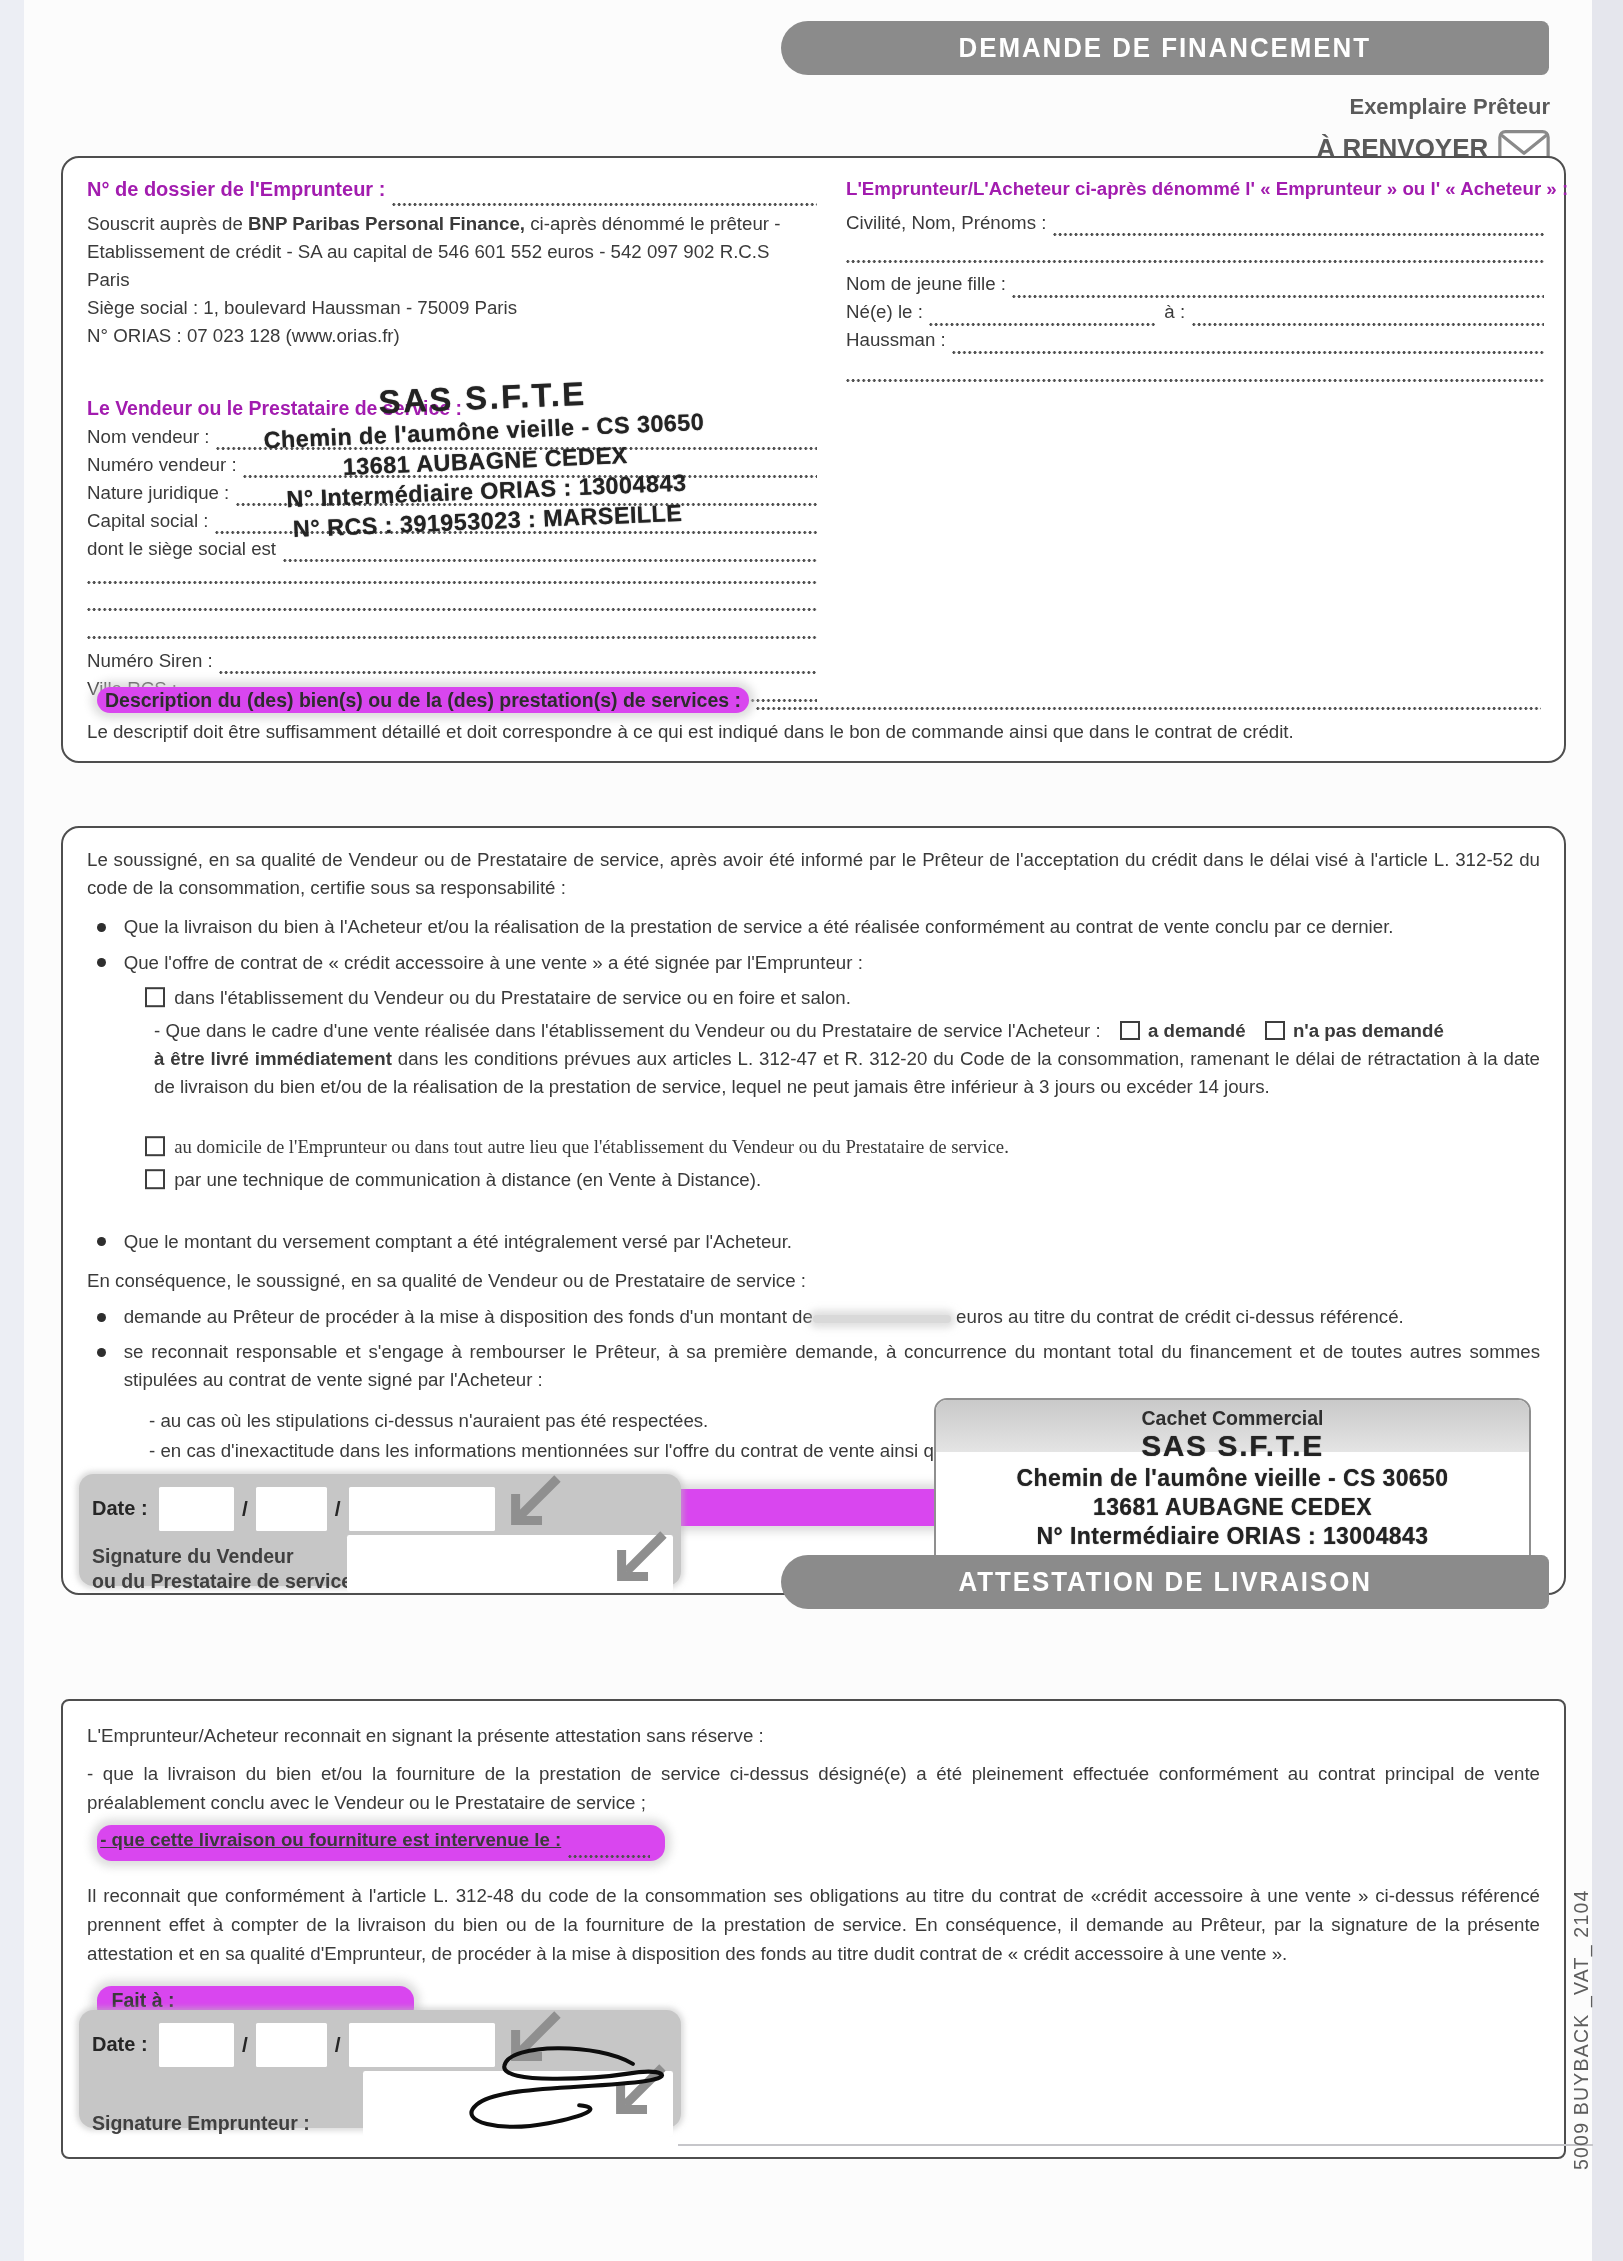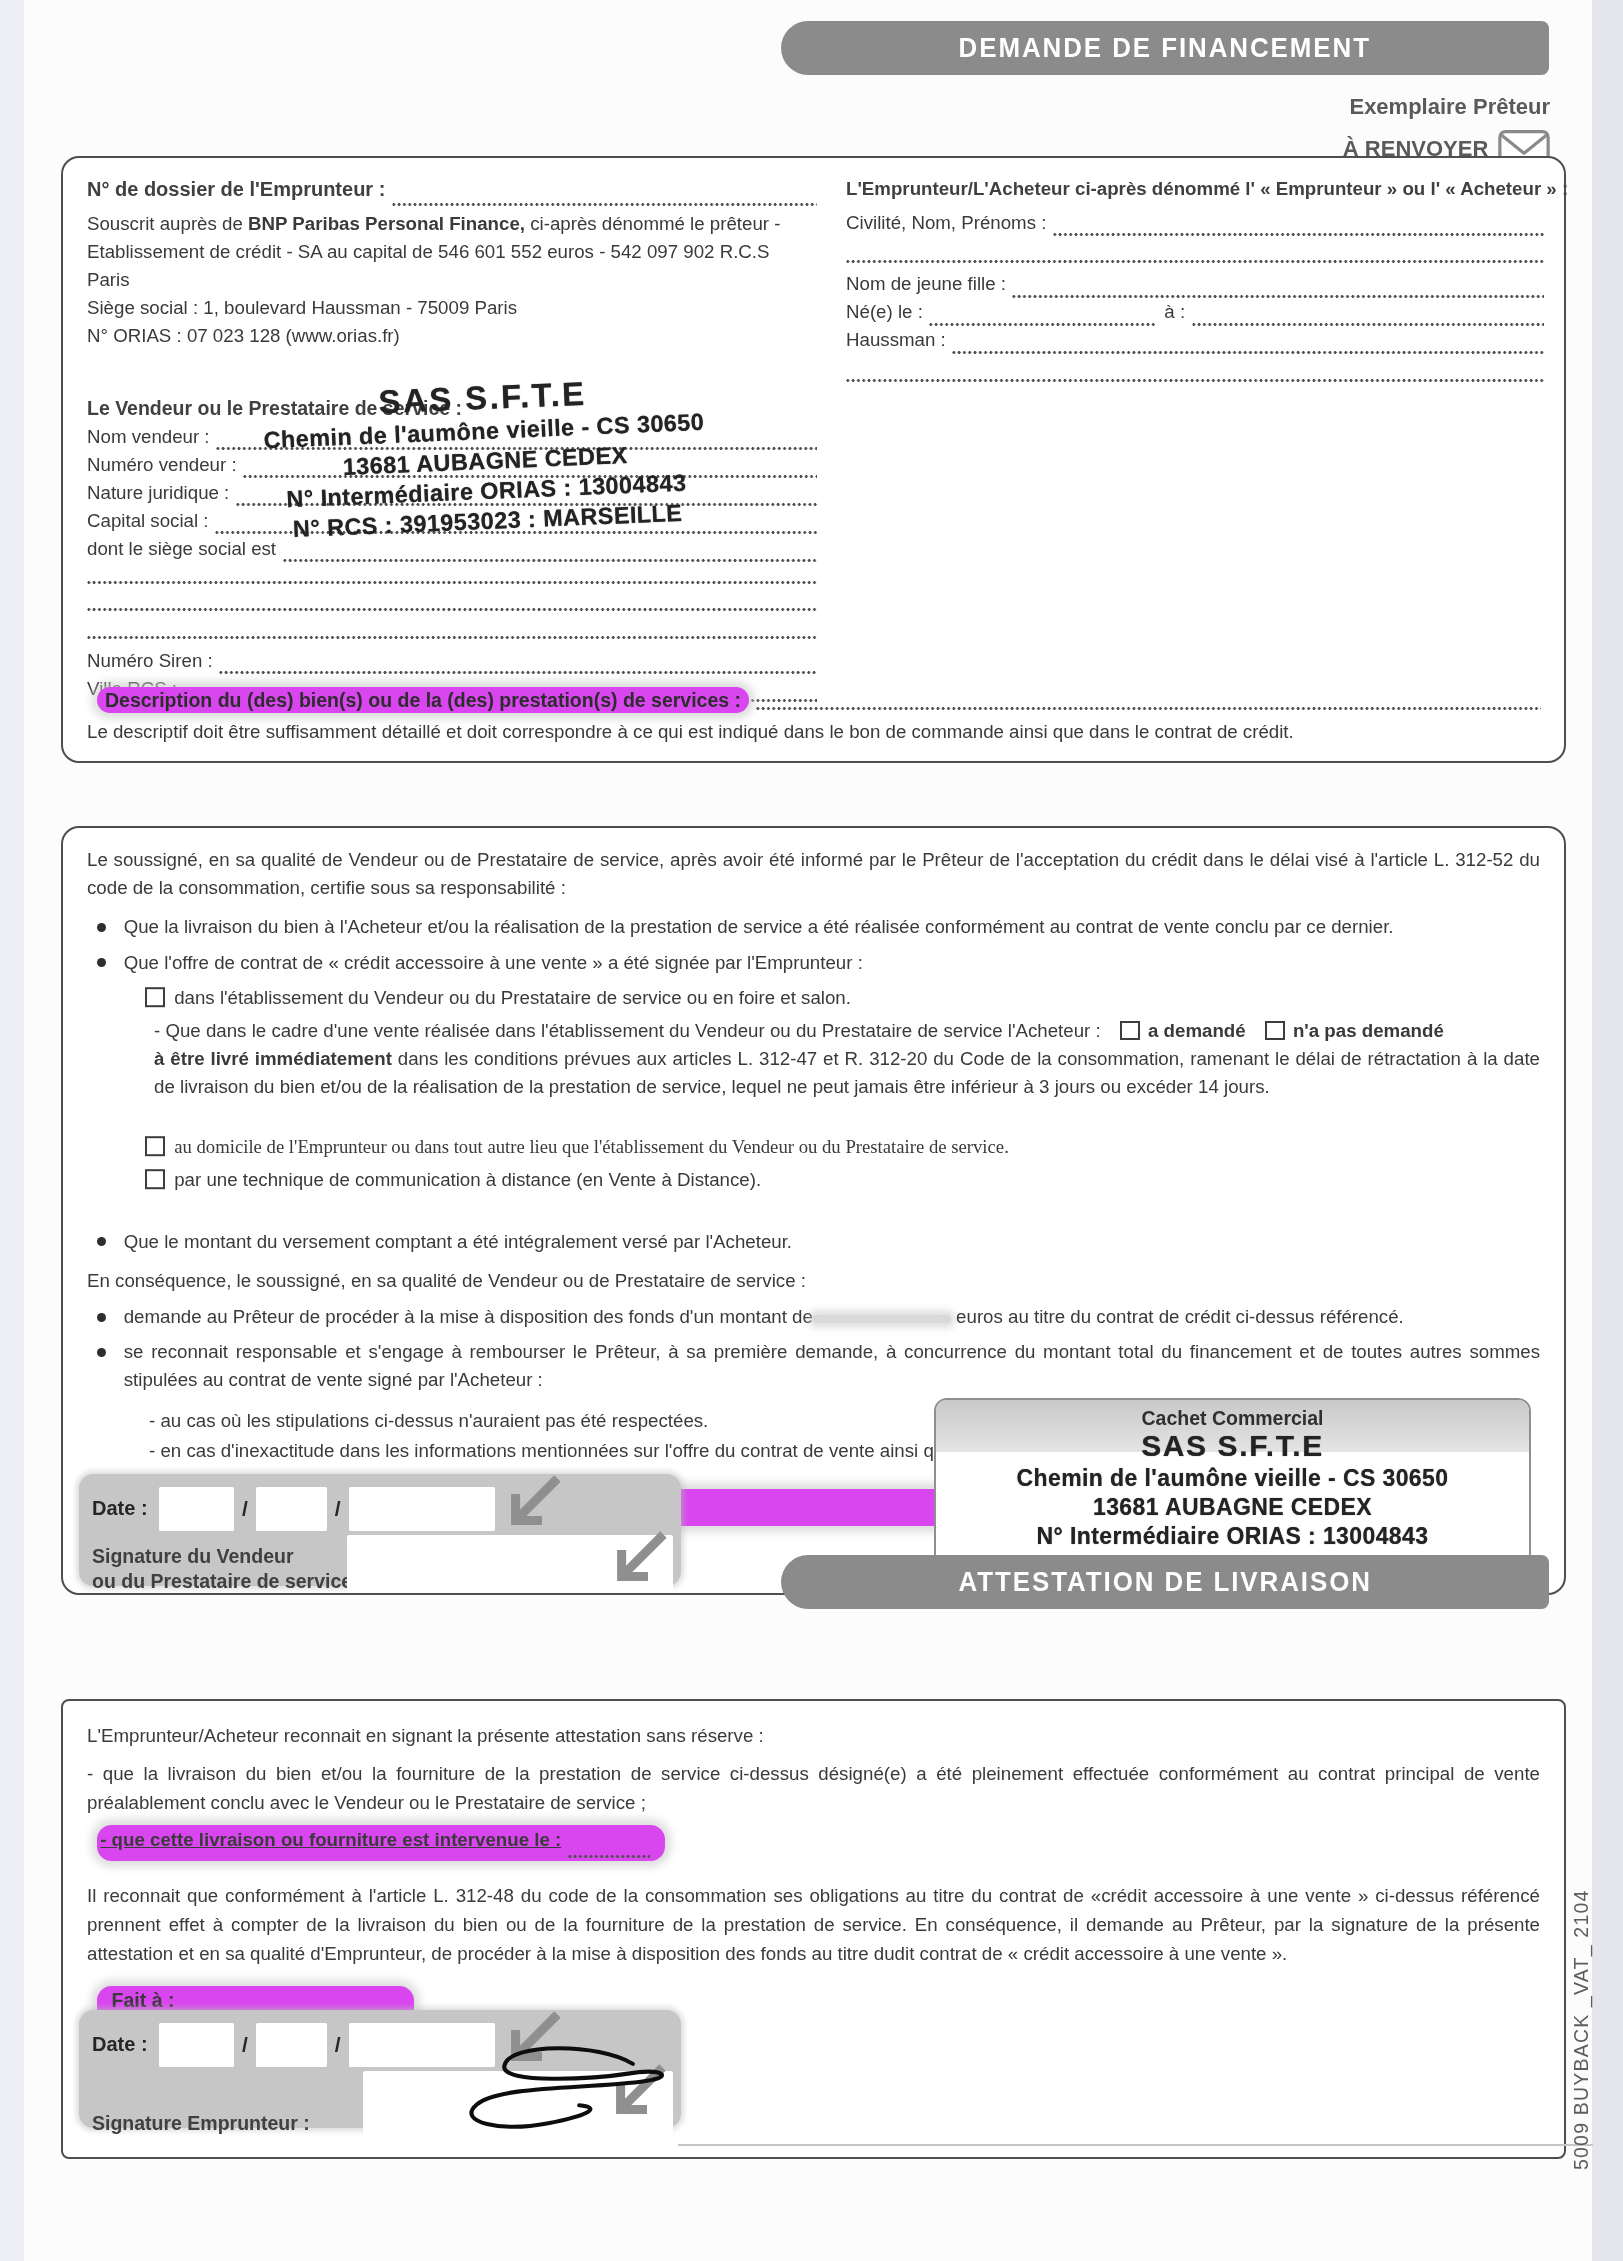--- a/index.html
+++ b/index.html
@@ -10,27 +10,27 @@
   .edge-r{position:absolute;right:0;top:0;width:31px;height:100%;background:#e5e6ed;}
 
   
   .banner{position:absolute;left:781px;width:768px;height:54px;background:#8b8b8b;
           border-radius:29px 8px 8px 29px;display:flex;align-items:center;justify-content:center;}
   .banner .bt{color:#fff;font-weight:700;font-size:27px;letter-spacing:2px;transform:scaleX(.96);}
 
   .copyblock{position:absolute;left:1177px;top:94px;width:373px;text-align:right;color:#4f4f4f;}
   .copyblock .l1{font-size:22px;font-weight:700;color:#5a5a5a;}
   .copyblock .l2{margin-top:10px;display:flex;justify-content:flex-end;align-items:center;gap:9.7px;
-                 font-size:22px;font-weight:700;color:#5a5a5a;}
+                 font-size:26px;font-weight:700;color:#5a5a5a;}
 
   .formbox{position:absolute;left:61px;width:1505px;border:2.4px solid #4e4e4e;border-radius:18px;background:#fff;}
 
   .t{font-size:18.7px;line-height:28px;}
   .b{font-weight:700;}
-  .sect{font-size:19.5px;font-weight:700;color:#404040;}
+  .sect{font-size:19.5px;font-weight:700;color:#a21caf;}
 
   .fline{display:flex;align-items:baseline;height:28px;font-size:18.7px;}
   .fline .lb{white-space:nowrap;}
   .dots{flex:1;align-self:flex-end;height:8px;margin:0 0 2.4px 6.5px;
         background-image:radial-gradient(circle at 1.8px 5.5px,#4f4f4f 1.2px,transparent 1.7px);
         background-size:5.3px 8px;background-repeat:repeat-x;}
   .dots-solo{height:8px;margin:9.7px 0;
         background-image:radial-gradient(circle at 1.8px 5.5px,#4f4f4f 1.2px,transparent 1.7px);
         background-size:5.3px 8px;background-repeat:repeat-x;}
   .dots-in{display:inline-block;width:455px;height:8px;

